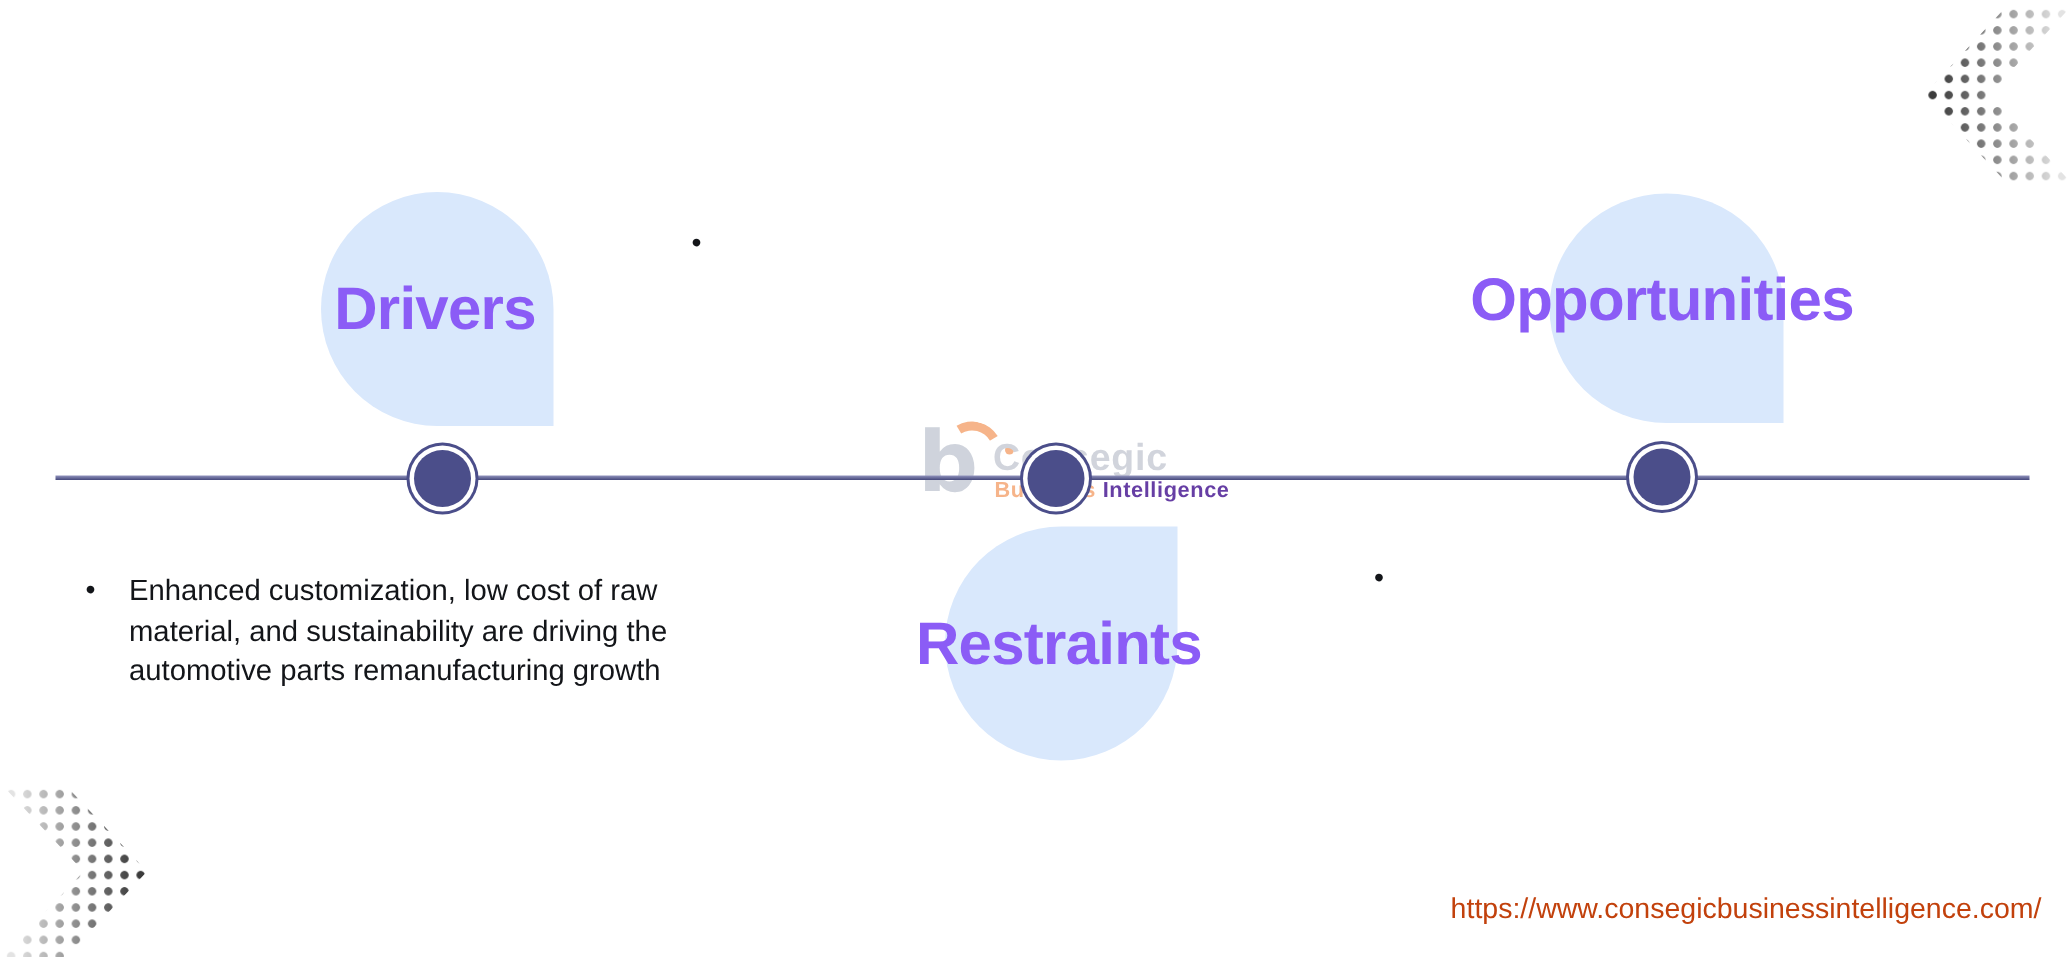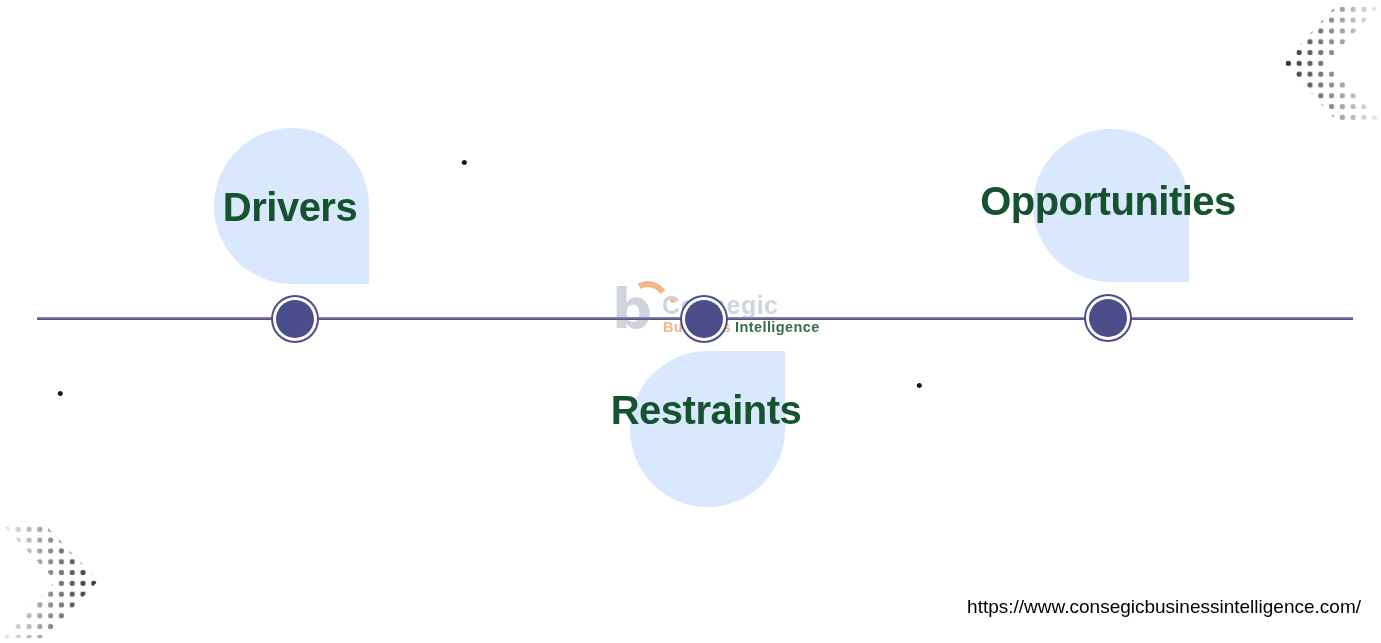--- a/index.html
+++ b/index.html
@@ -42,21 +42,21 @@
     transform: translate(-50%,-50%);
     z-index:4;
   }
 
   
   .tear { position:absolute; background:#d9e8fc; z-index:0; }
   .tear.sharp-br { border-radius: 50% 50% 0 50%; }
   .tear.sharp-tr { border-radius: 50% 0 50% 50%; }
   .section-title {
     position:absolute; transform:translate(-50%,-50%);
-    font-size:40px; font-weight:700; color:#14532d; white-space:nowrap;
+    font-size:40px; font-weight:700; color:#8b5cf6; white-space:nowrap;
     letter-spacing:-0.5px; z-index:2;
   }
 
   
   .bullet-item {
     position:absolute; display:flex; align-items:flex-start;
     font-size:19.5px; line-height:26.5px; color:#131519; z-index:3;
   }
   .bullet-item .dot { width:12px; flex:0 0 12px; margin-right:17px; font-size:19px; }
   .bullet-item .txt { white-space:pre-line; }
@@ -70,26 +70,26 @@
   }
   .wm-arc {
     position:absolute; left:16px; top:-3px; width:40px; height:40px;
     border:6px solid transparent; border-top-color:#f5a876; border-radius:50%;
     transform:rotate(14deg);
   }
   .wm-dot { position:absolute; left:58px; top:13px; width:6px; height:6px; border-radius:50%; background:#f5a876; }
   .wm-name { position:absolute; left:50px; top:7px; font-size:25px; font-weight:700; color:#c9cdd6; letter-spacing:0.5px; }
   .wm-tagline { position:absolute; left:51px; top:35px; font-size:14.5px; font-weight:700; letter-spacing:0.4px; }
   .wm-t1 { color:#f5a876; }
-  .wm-t2 { color:#14532d; }
+  .wm-t2 { color:#4c1d95; }
 
   
   .source-url {
     position:absolute; top:596px; right:20px;
-    font-size:19px; color:#000000; z-index:3; text-decoration:none;
+    font-size:19px; color:#c2410c; z-index:3; text-decoration:none;
   }
 </style>
 </head>
 <body>
 
 <div class="canvas">
 
   <div class="chevron chevron-tr"></div>
   <div class="chevron chevron-bl"></div>
 
@@ -114,23 +114,26 @@
   <div>
     <div class="tear sharp-br" style="left:214px; top:128px; width:155px; height:156px;"></div>
     <div class="section-title" style="left:290px; top:207px;">Drivers</div>
     <div class="bullet-item" style="left:461px; top:150px; width:470px;">
       <span class="dot">•</span>
     </div>
   </div>
 
   <div>
     <div class="tear sharp-tr" style="left:630px; top:351px; width:155px; height:156px;"></div>
-    <div class="section-title" style="left:706px; top:410px;">Restraints</div>
+    <div class="section-title" style="left:706px; top:430px;">Restraints</div>
     <div class="bullet-item" style="left:57px; top:381px; width:480px;">
       <span class="dot">•</span>
+      <span class="txt">Enhanced customization, low cost of raw
+material, and sustainability are driving the
+automotive parts remanufacturing growth</span>
     </div>
   </div>
 
   <div>
     <div class="tear sharp-br" style="left:1033px; top:129px; width:156px; height:153px;"></div>
     <div class="section-title" style="left:1108px; top:201px;">Opportunities</div>
     <div class="bullet-item" style="left:916px; top:373px; width:400px;">
       <span class="dot">•</span>
     </div>
   </div>

